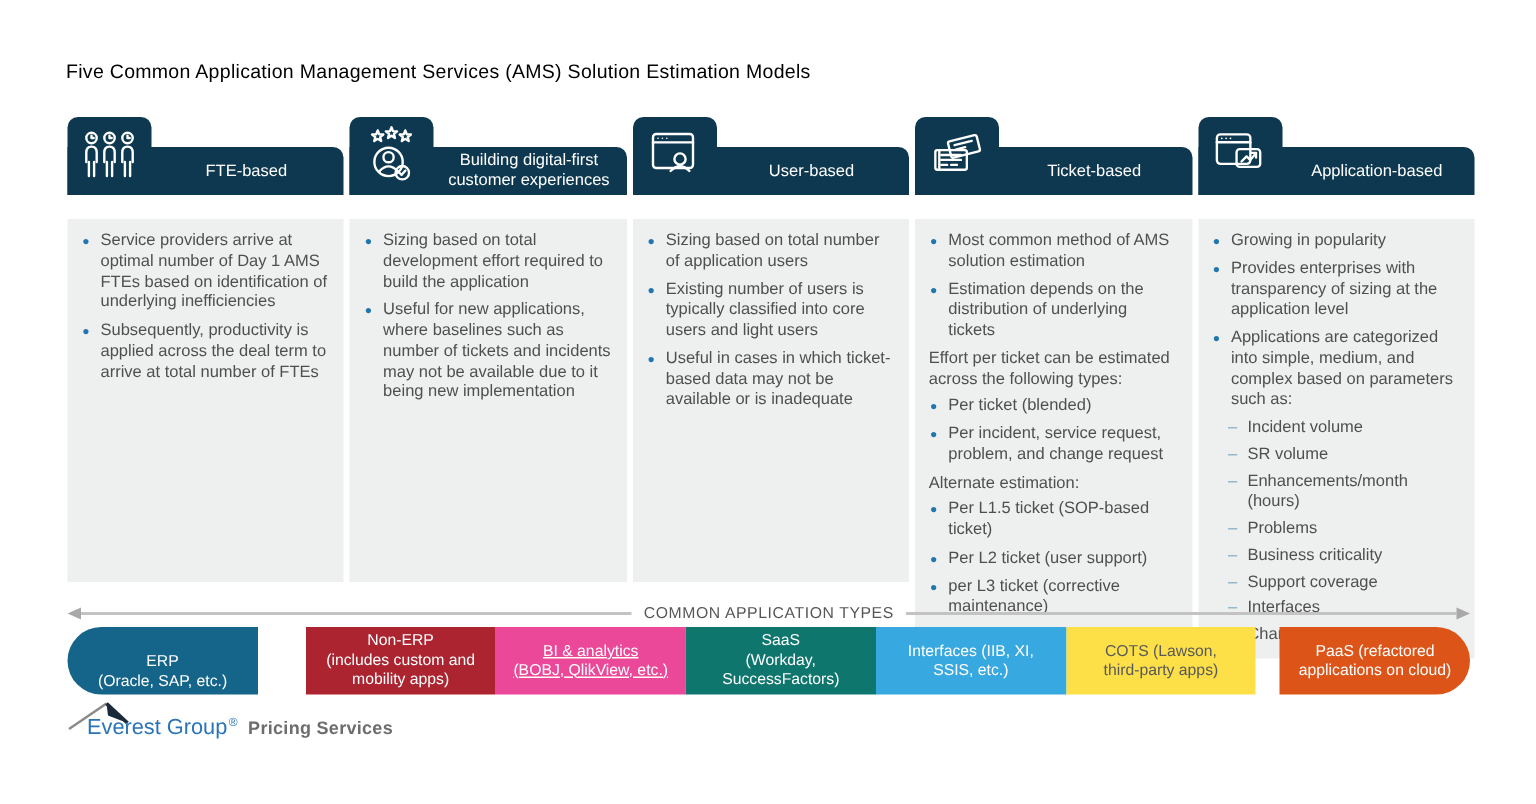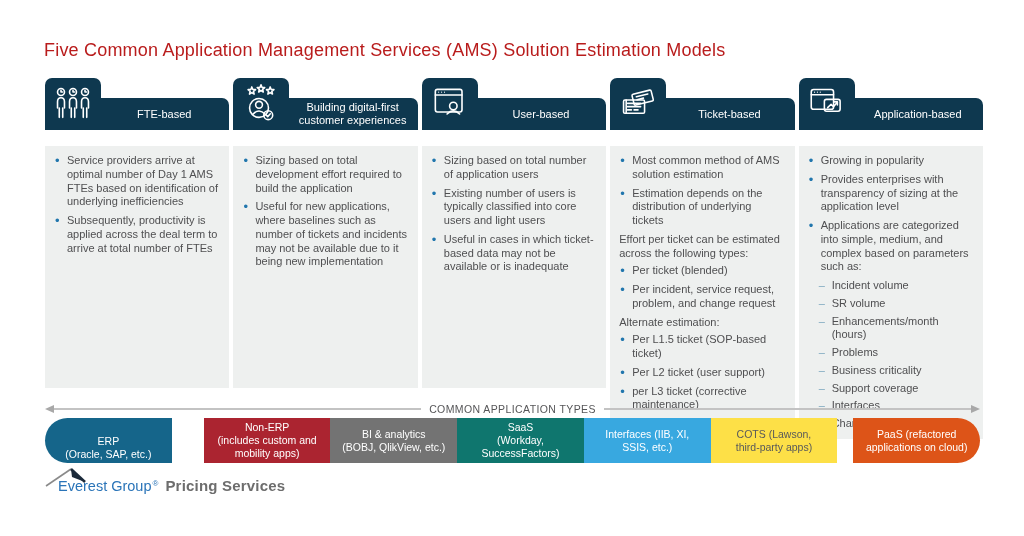--- a/index.html
+++ b/index.html
@@ -3,21 +3,21 @@
 <meta charset="utf-8">
 <style>
   * { margin:0; padding:0; box-sizing:border-box; }
   html,body { background:#ffffff; }
   .page {
     position:relative; width:1024px; height:536px; overflow:hidden;
     background:#ffffff; font-family:"Liberation Sans", sans-serif;
   }
   .title {
     position:absolute; left:44px; top:40px; width:940px;
-    font-size:18px; color:#b91c1c; letter-spacing:0.2px;
+    font-size:13px; color:#000000; letter-spacing:0.2px;
   }
   .columns {
     position:absolute; left:45px; top:78px; width:938px; height:310px;
     display:flex; gap:4px;
   }
   .column { flex:1; display:flex; flex-direction:column; }
   .col-header { position:relative; height:52px; flex:none; }
   .hbar {
     position:absolute; left:0; right:0; bottom:0; height:32px;
     background:#0e384f; border-radius:0 7px 0 0;
@@ -70,21 +70,21 @@
   .segment:last-child { border-radius:0 23px 23px 0;margin-left:16px; }
   .logo {
     position:absolute; left:45px; top:466px; width:300px; height:36px;
   }
   .logo-mountain { position:absolute; left:0; top:0; }
   .logo-text-row {
     position:absolute; left:13px; top:11px; display:flex; align-items:baseline;
   }
   .logo-brand { color:#2a74b8; font-size:14.5px; }
   .logo-reg { color:#2a74b8; font-size:8px; vertical-align:super; position:relative; top:-5px; margin-left:1px; }
-  .logo-tagline { color:#6d6d6d; font-size:15px; font-weight:bold; margin-left:7px; letter-spacing:0.2px; }
+  .logo-tagline { color:#6d6d6d; font-size:12px; font-weight:bold; margin-left:7px; letter-spacing:0.2px; }
 </style>
 </head>
 <body>
 
 <div class="page">
 
   <div class="title">Five Common Application Management Services (AMS) Solution Estimation Models</div>
 
   <div class="columns" id="columns">
       <div class="column">
@@ -234,21 +234,21 @@
 
   <div class="types-bar" id="types-bar">
       <div class="segment" style="background: rgb(21, 101, 138); color: rgb(255, 255, 255); justify-content: flex-end;">
         <div>ERP</div>
         <div>(Oracle, SAP, etc.)</div>
       </div>
       <div class="segment" style="background: rgb(171, 36, 48); color: rgb(255, 255, 255); margin-left: 32px;">
         <div>Non-ERP</div>
         <div>(includes custom and mobility apps)</div>
       </div>
-      <div class="segment" style="background: #737373; color: rgb(255, 255, 255);">
+      <div class="segment" style="background: #ec4899; color: rgb(255, 255, 255); text-decoration: underline;">
         <div>BI &amp; analytics</div>
         <div>(BOBJ, QlikView, etc.)</div>
       </div>
       <div class="segment" style="background: #0f766e; color: rgb(255, 255, 255);">
         <div>SaaS</div>
         <div>(Workday, SuccessFactors)</div>
       </div>
       <div class="segment" style="background: rgb(56, 168, 224); color: rgb(255, 255, 255);">
         <div>Interfaces (IIB, XI,</div>
         <div>SSIS, etc.)</div>

